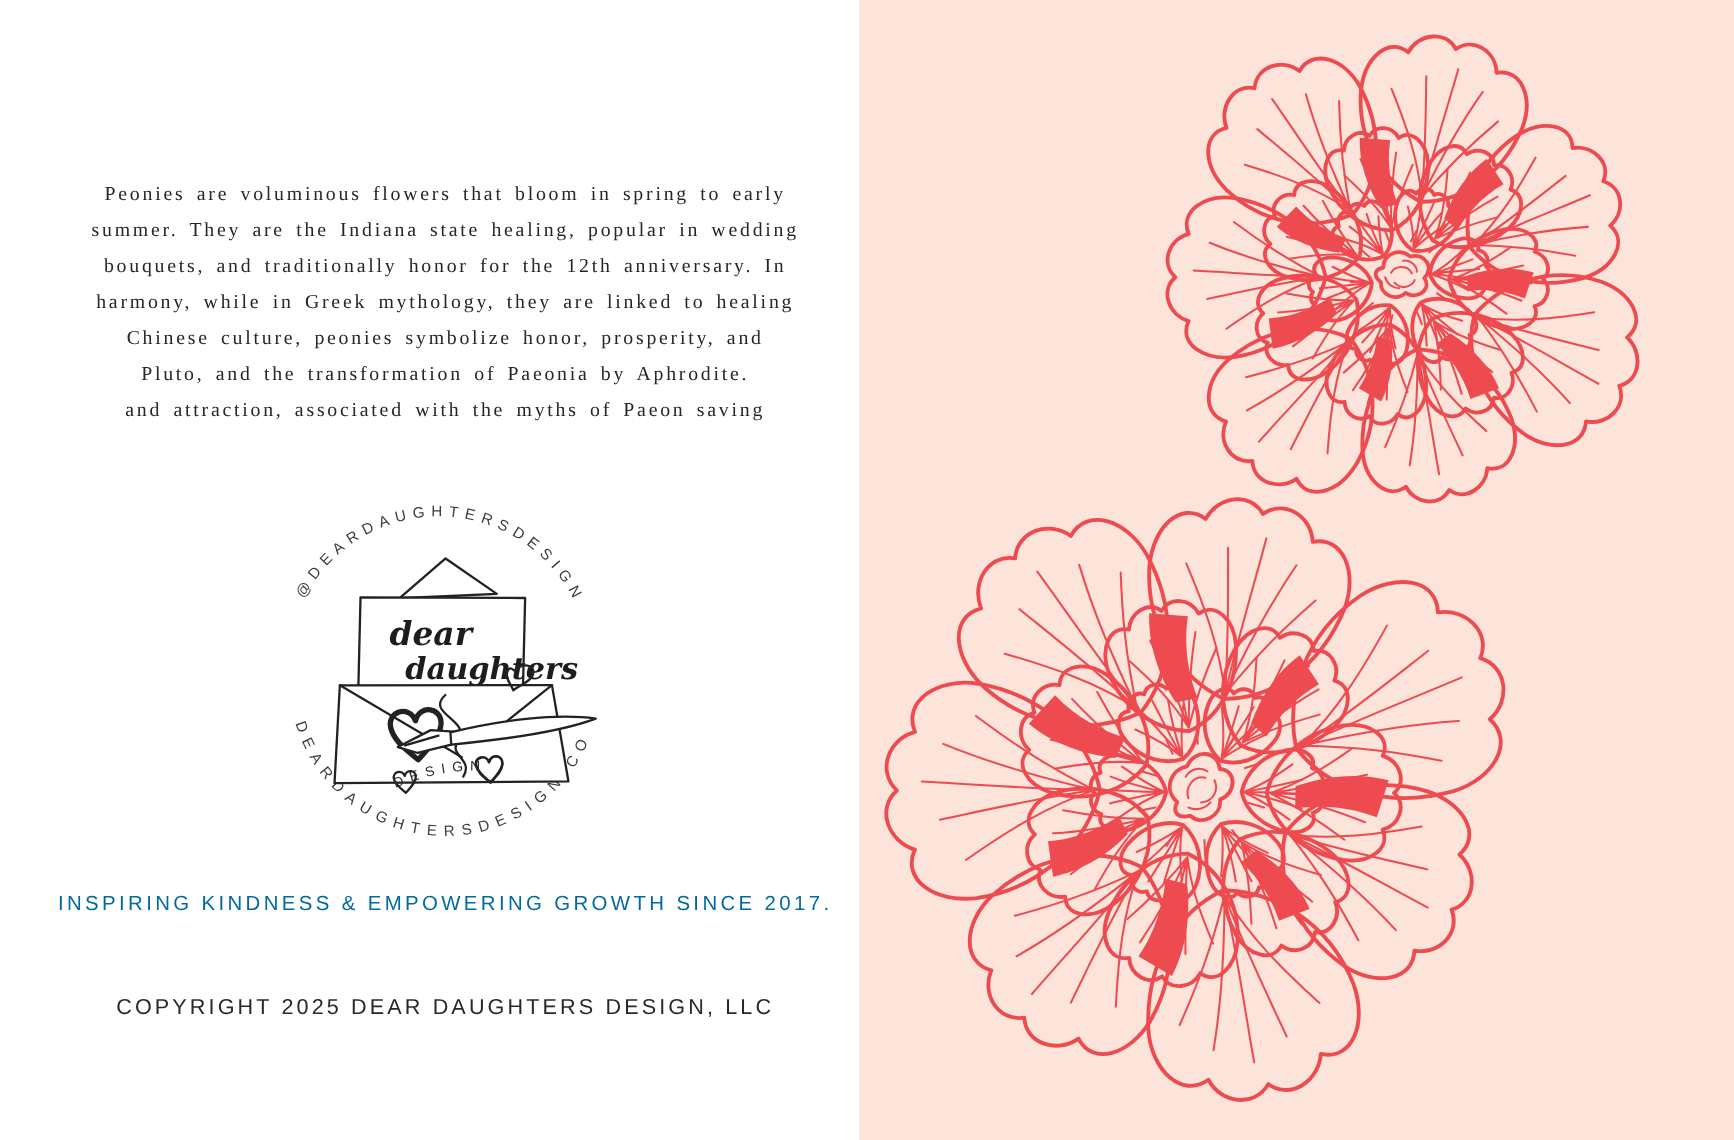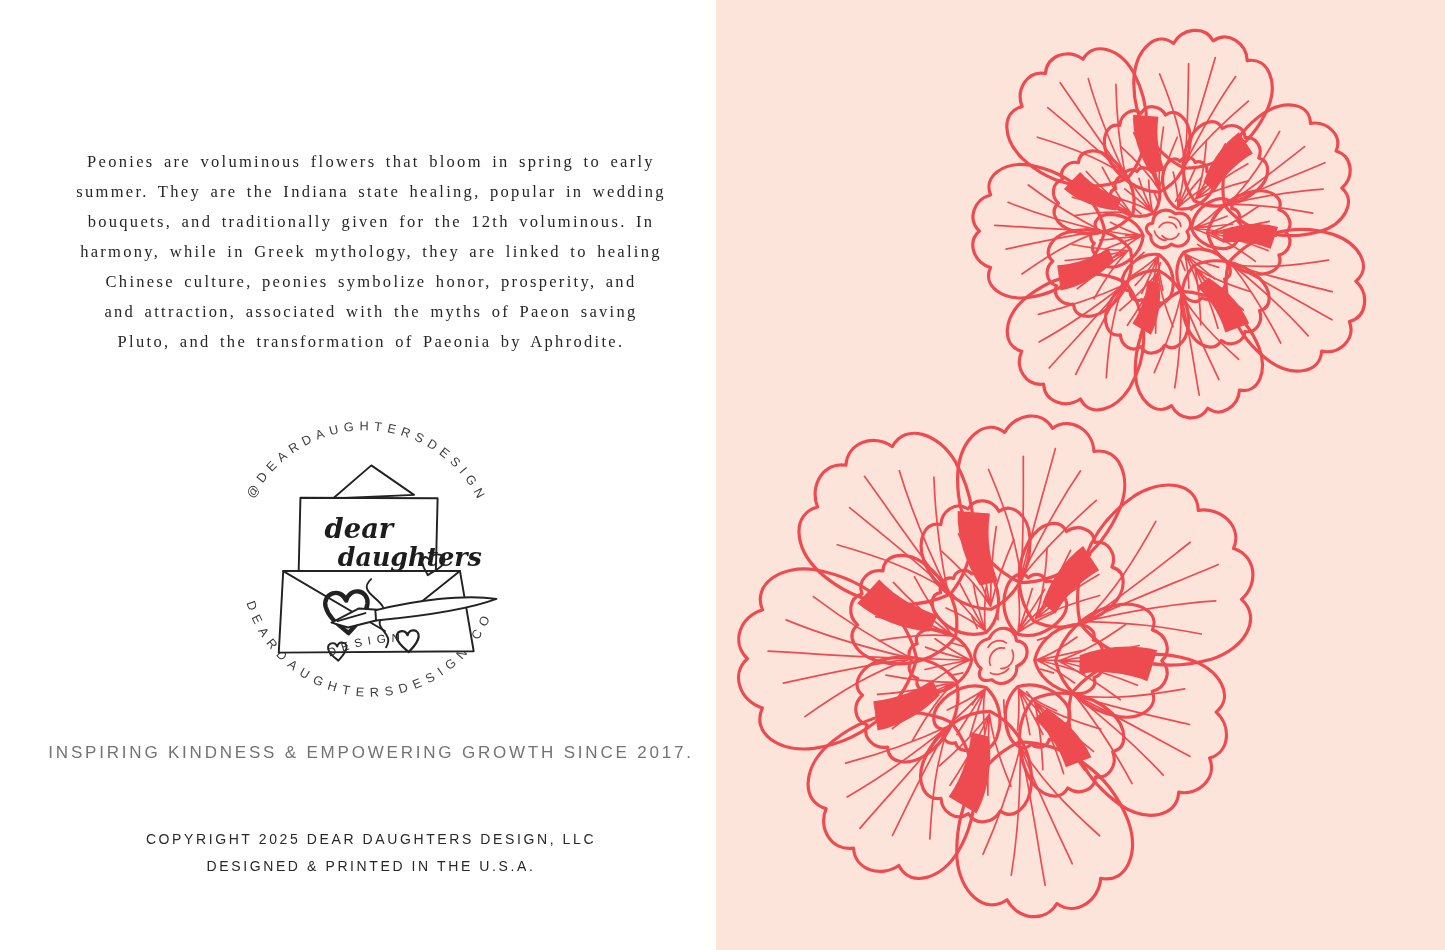--- a/index.html
+++ b/index.html
@@ -20,25 +20,25 @@
     letter-spacing:2.3px;word-spacing:3px;
   }
   .desc div{white-space:nowrap;}
 
   
   .logo{position:absolute;top:409px;left:219px;width:304px;height:316px;}
 
   
   .tagline{
     position:absolute;top:743px;left:26px;width:690px;text-align:center;
-    font-size:17px;letter-spacing:2.8px;color:#737373;white-space:nowrap;
+    font-size:17px;letter-spacing:2.8px;color:#0369a1;white-space:nowrap;
   }
   .copyright{
     position:absolute;top:826px;left:26px;width:690px;text-align:center;
-    font-size:14px;line-height:27px;letter-spacing:2.6px;color:#282828;
+    font-size:18px;line-height:27px;letter-spacing:2.6px;color:#282828;
   }
   .copyright div{white-space:nowrap;}
 
   
   .arc-txt{fill:#3d3d3d;font-family:"Liberation Sans",sans-serif;font-size:12.5px;}
   .lk{fill:none;stroke:#222;stroke-width:1.9;stroke-linecap:round;stroke-linejoin:round;vector-effect:non-scaling-stroke;}
   .lkf{fill:#ffffff;stroke:#222;stroke-width:1.9;stroke-linecap:round;stroke-linejoin:round;}
   .script-txt{fill:#1d1d1d;font-family:"DejaVu Serif","Liberation Serif",serif;font-style:italic;font-weight:bold;}
   .design-txt{fill:#2c2c2c;font-family:"Liberation Sans",sans-serif;font-size:11.5px;letter-spacing:5.5px;}
 
@@ -50,25 +50,25 @@
 </head>
 <body>
 
 <div class="page">
 
   <div class="panel-left">
 
     <div class="desc">
       <div>Peonies are voluminous flowers that bloom in spring to early</div>
       <div>summer. They are the Indiana state healing, popular in wedding</div>
-      <div>bouquets, and traditionally given for the 12th voluminous. In</div>
+      <div>bouquets, and traditionally honor for the 12th anniversary. In</div>
       <div>harmony, while in Greek mythology, they are linked to healing</div>
       <div>Chinese culture, peonies symbolize honor, prosperity, and</div>
+      <div>Pluto, and the transformation of Paeonia by Aphrodite.</div>
       <div>and attraction, associated with the myths of Paeon saving</div>
-      <div>Pluto, and the transformation of Paeonia by Aphrodite.</div>
     </div>
 
     <svg class="logo" viewBox="0 0 300 300">
       <defs>
         <path id="tArc" d="M 34,83 A 124,124 0 0 1 258.4,89.9"></path>
         <path id="bArc" d="M 27,185.3 A 128,128 0 0 0 271.7,189.6"></path>
         <path id="dsgArc" d="M 100,237 Q 154,216 208,233"></path>
         <path id="heart" d="M0,-2 C-2,-8 -10,-6 -9,0 C-8,5 -4,8 0,12 C4,8 8,5 9,0 C10,-6 2,-8 0,-2 Z"></path>
       </defs>
 
@@ -109,21 +109,20 @@
         <text class="design-txt">
           <textPath href="#dsgArc" startOffset="4">DESIGN</textPath>
         </text>
       </g>
     </svg>
 
     <div class="tagline">INSPIRING KINDNESS &amp; EMPOWERING GROWTH SINCE 2017.</div>
 
     <div class="copyright">
       <div>COPYRIGHT 2025 DEAR DAUGHTERS DESIGN, LLC</div>
-      <div>DESIGNED &amp; PRINTED IN THE U.S.A.</div>
     </div>
   </div>
 
   <div class="panel-right">
     <svg width="729" height="950" viewBox="0 0 729 950">
       <defs>
 
         <g id="petal">
           <path class="ln" d="M0,-54 C-26,-60 -52,-82 -58,-118 C-61,-140 -49,-158 -33,-151 C-29,-165 -12,-172 -2,-161 C8,-172 25,-166 29,-152 C45,-159 58,-141 55,-119 C49,-83 26,-60 0,-54 Z"></path>
           <path class="vn" d="M0,-57 C-9,-82 -22,-102 -38,-124 M0,-57 C-5,-88 -11,-112 -17,-138 M0,-57 C0,-92 2,-118 3,-148 M0,-57 C7,-90 14,-114 23,-137 M0,-57 C13,-84 25,-102 38,-120"></path>

